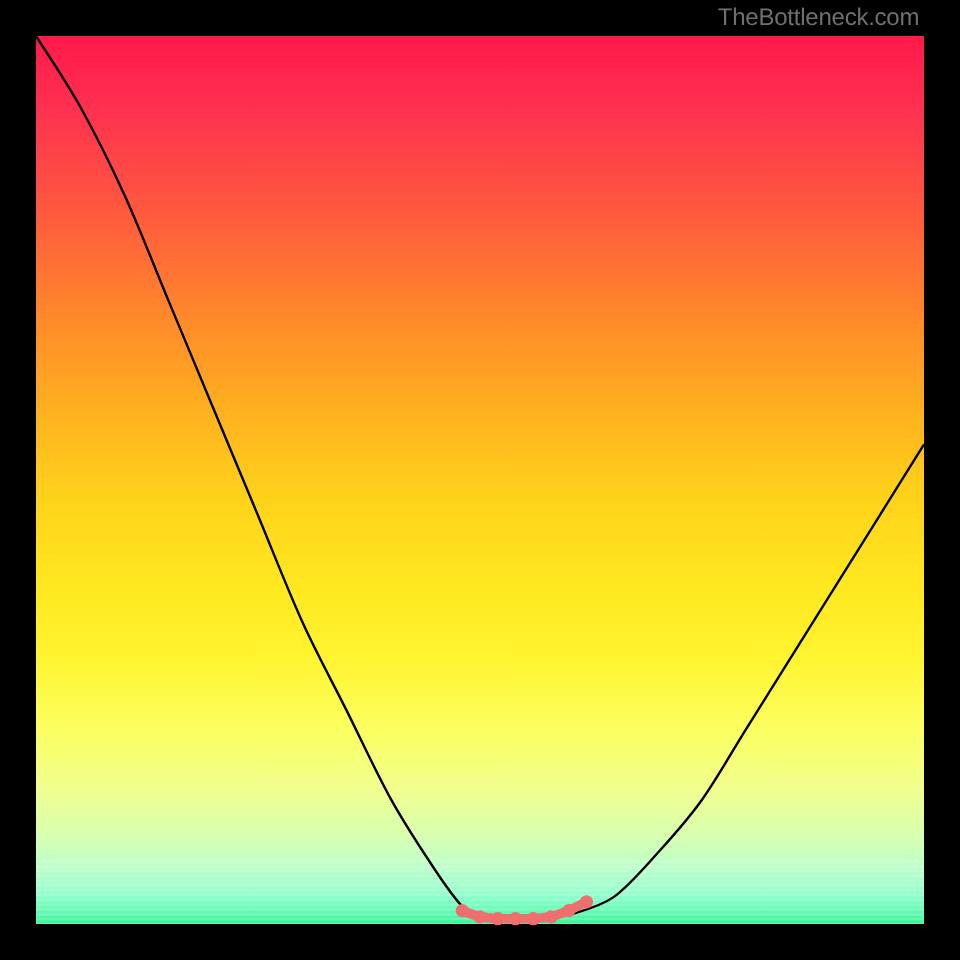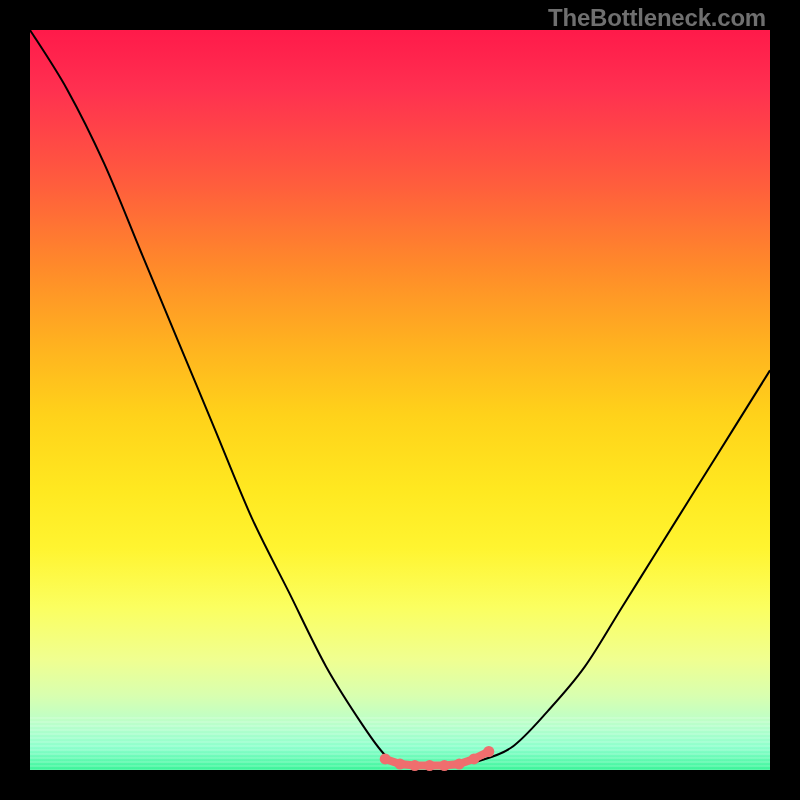--- a/index.html
+++ b/index.html
@@ -45,22 +45,22 @@
       rgba(255,255,255,0.15) 2px,
       rgba(255,255,255,0.15) 4px
     );
     pointer-events: none;
   }
   .watermark {
     position: absolute;
     top: 4px;
     right: 34px;
     font-family: Arial, Helvetica, sans-serif;
-    font-size: 24px;
-    font-weight: bold;
+    font-size: 20px;
+    font-weight: normal;
     color: #6f6f6f;
     letter-spacing: -0.2px;
   }
   svg.curves {
     position: absolute;
     left: 0; top: 0;
     width: 740px;
     height: 740px;
     overflow: visible;
   }

